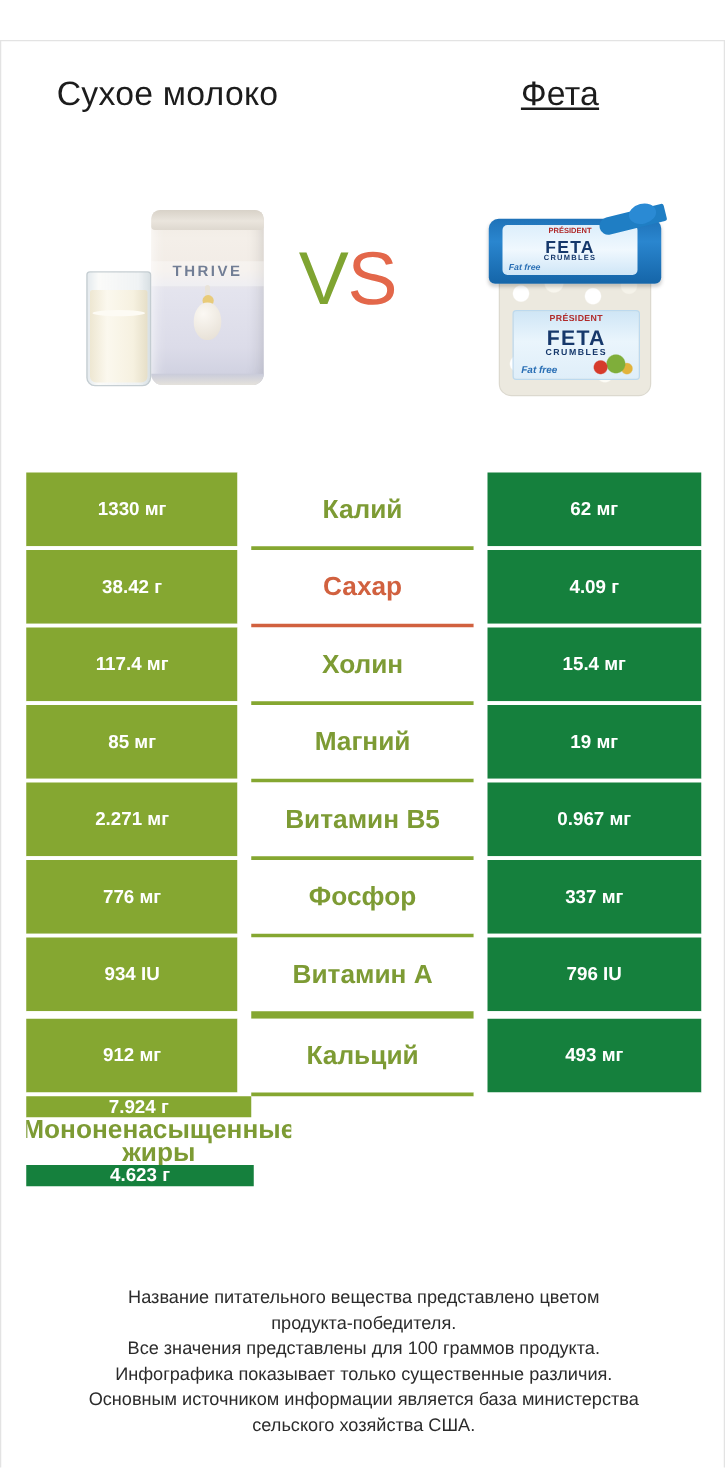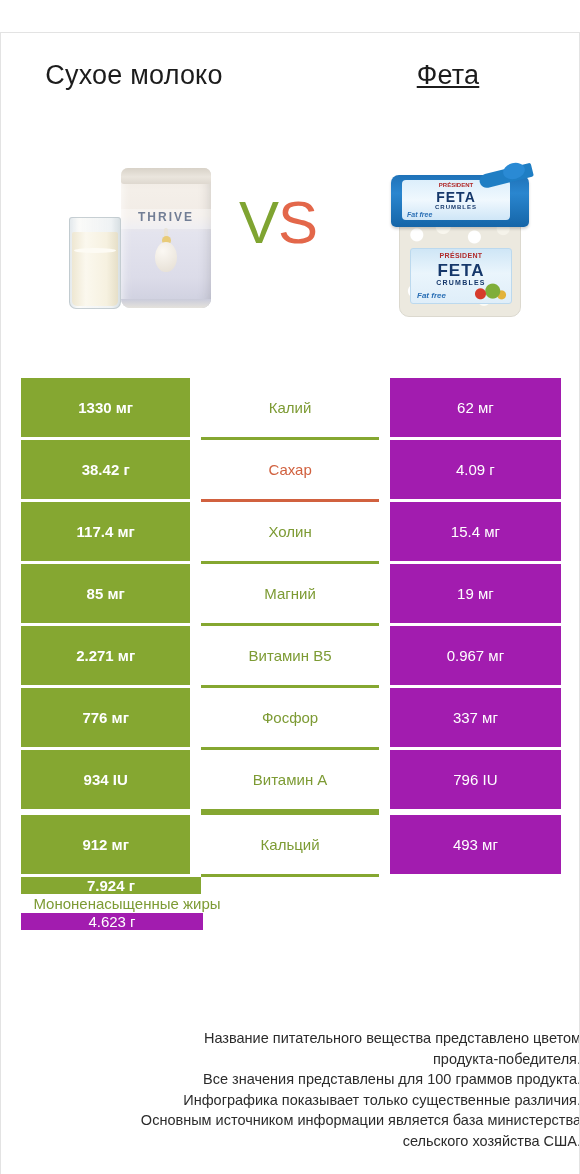--- a/index.html
+++ b/index.html
@@ -265,53 +265,53 @@
   .cell-left {
     width: 180px;
     background: #85a731;
     color: #ffffff;
     font-size: 15px;
     font-weight: 700;
   }
   .cell-mid {
     width: 212px;
     background: #ffffff;
-    font-size: 15px;
-    font-weight: 400;
+    font-size: 21px;
+    font-weight: 700;
     line-height: 19px;
     overflow: hidden;
     white-space: nowrap;
   }
   .cell-mid.wrap { white-space: normal; }
   .cell-mid.win-left  { color: #7d9b34; }
   .cell-mid.win-right { color: #d1613f; }
   .cell-right {
     width: 182px;
-    background: #a21caf;
+    background: #15803d;
     color: #ffffff;
     font-size: 15px;
-    font-weight: 400;
+    font-weight: 700;
   }
   .sep {
     display: flex;
     width: 540px;
     height: 3px;
   }
   .sep .s-left  { width: 180px; background: #ffffff; }
   .sep .s-mid   { width: 178px; }
   .sep .s-right { width: 182px; background: #ffffff; }
   .sep.win-left  .s-mid { background: #85a731; }
   .sep.win-right .s-mid { background: #d1613f; }
 
   
   .footer {
     position: absolute;
     left: 0; top: 995px;
     width: 580px;
-    text-align: right;
+    text-align: center;
     font-size: 14.5px;
     line-height: 20.5px;
     color: #2b2b2b;
   }
   .footer div { white-space: nowrap; }
 </style>
 </head>
 <body>
 
 <div id="page">

